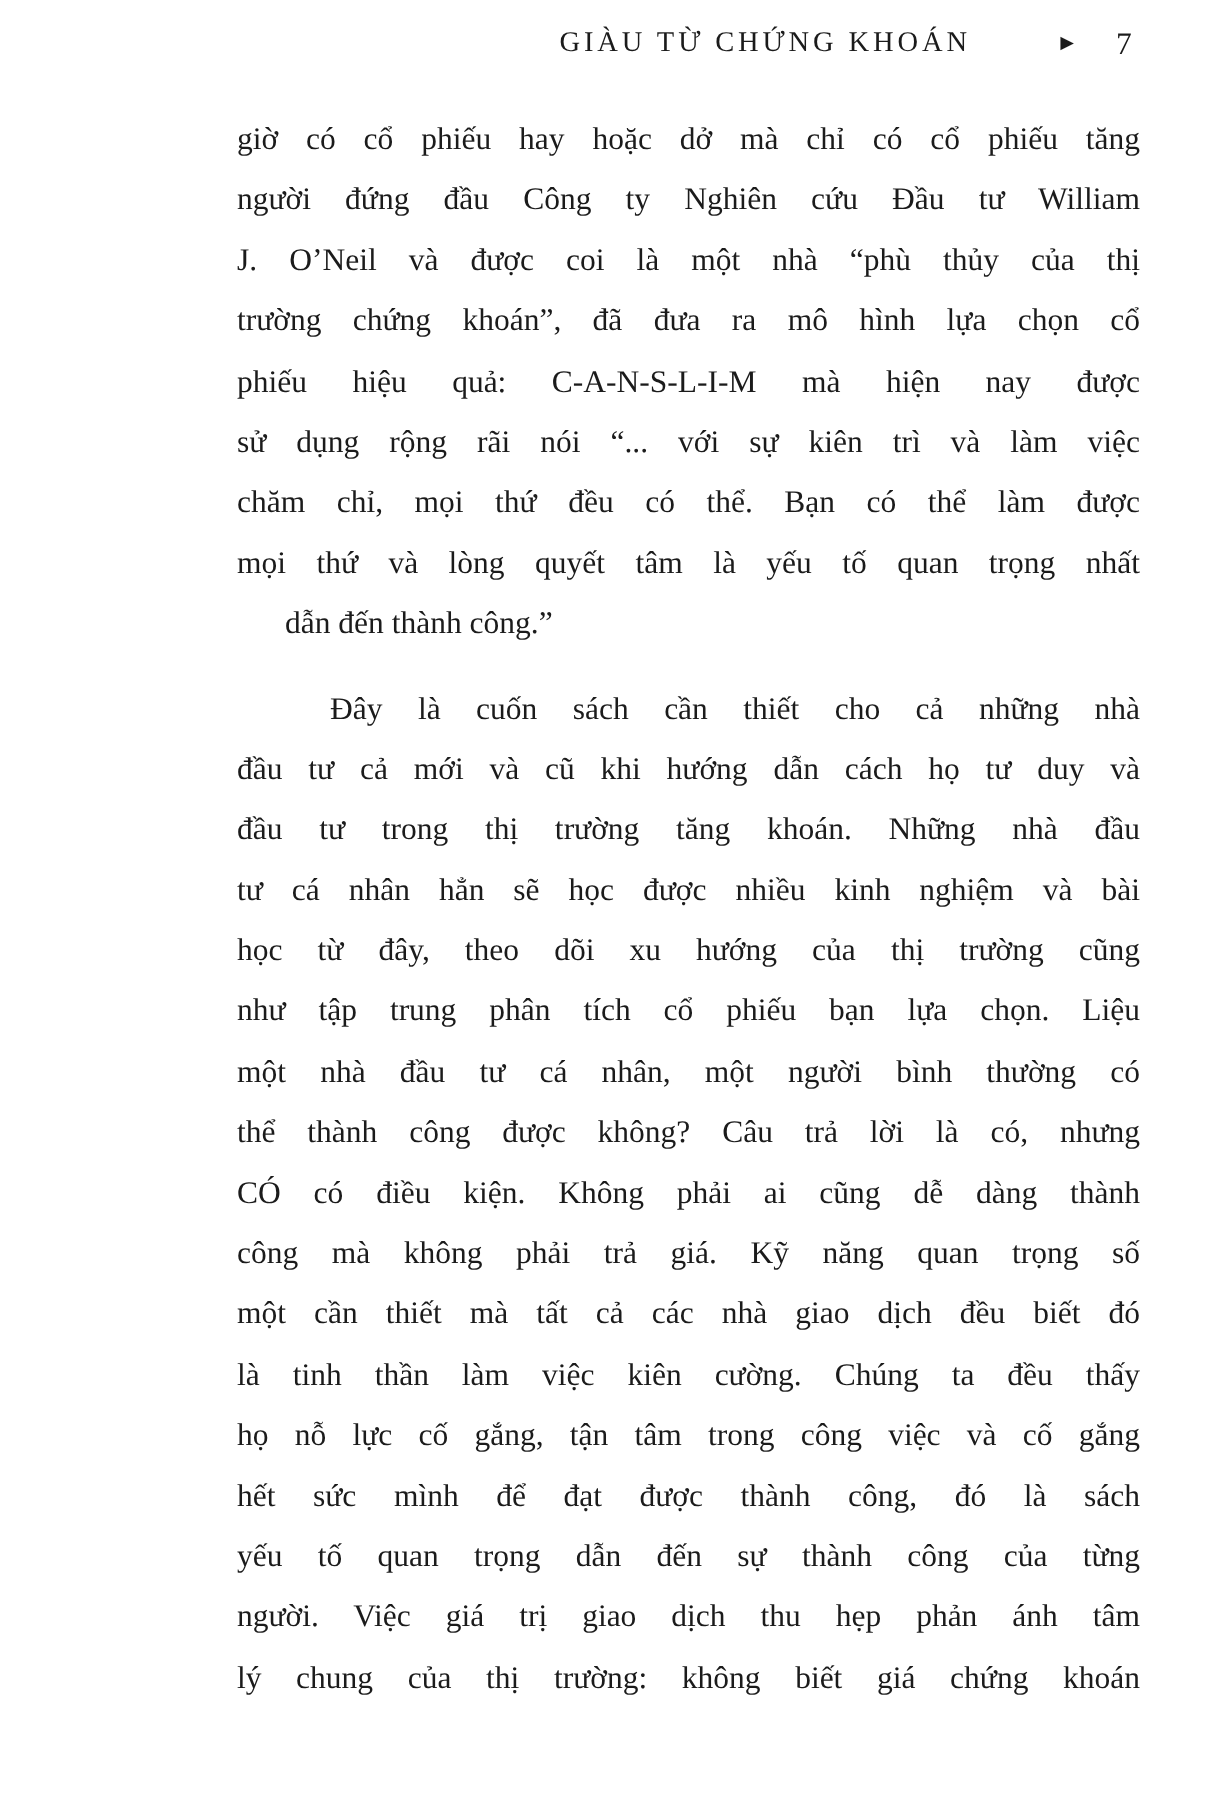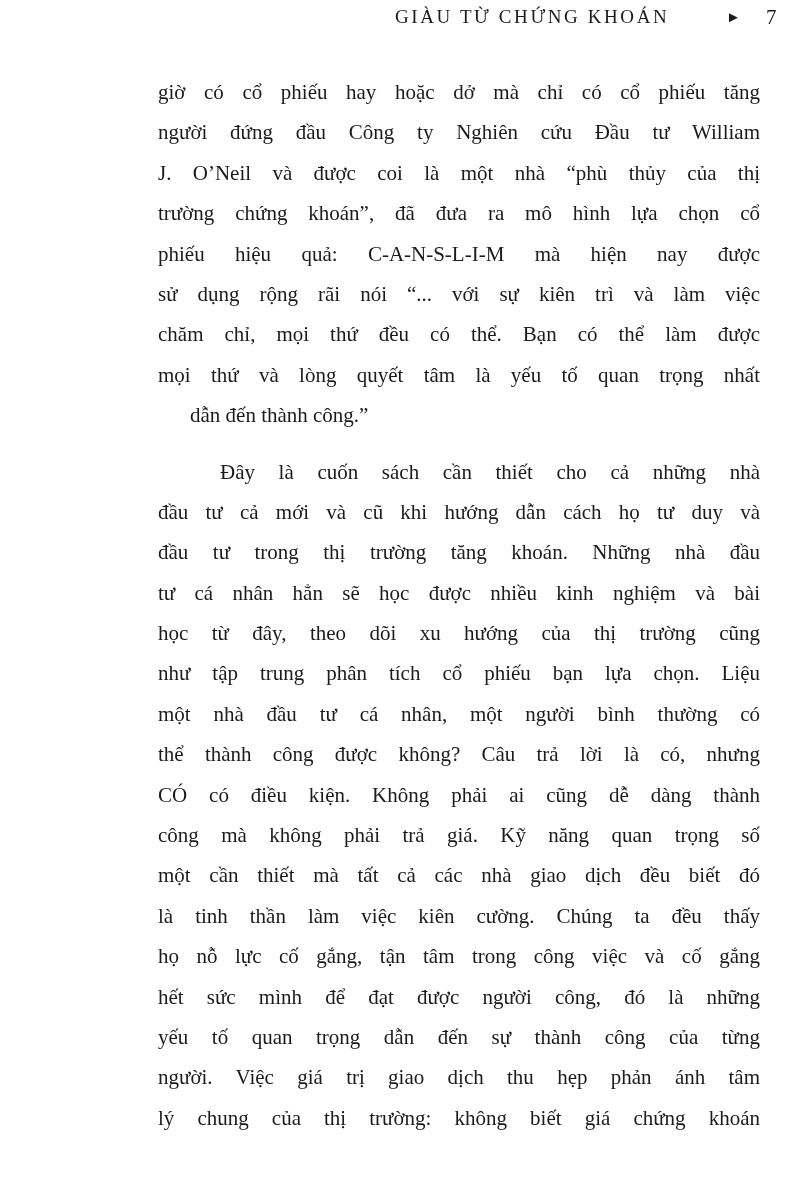--- a/index.html
+++ b/index.html
@@ -10,29 +10,28 @@
     body {
       width: 811px;
       height: 1200px;
       position: relative;
       overflow: hidden;
       font-family: "Liberation Serif", "DejaVu Serif", serif;
       color: #1b1b1b;
     }
     .running-header {
       position: absolute;
-      top: 3px;
+      top: 15px;
       left: 373px;
       width: 390px;
       height: 28px;
       font-size: 19px;
       letter-spacing: 2.6px;
       line-height: 28px;
       white-space: nowrap;
-      margin-left: 22px;
     }
     .running-header .title {
       position: absolute;
       left: 0;
       top: 0;
     }
     .running-header .arrow {
       position: absolute;
       left: 331px;
       top: 0;
@@ -104,18 +103,18 @@
     <span class="line">tư cá nhân hẳn sẽ học được nhiều kinh nghiệm và bài</span>
     <span class="line">học từ đây, theo dõi xu hướng của thị trường cũng</span>
     <span class="line">như tập trung phân tích cổ phiếu bạn lựa chọn. Liệu</span>
     <span class="line">một nhà đầu tư cá nhân, một người bình thường có</span>
     <span class="line">thể thành công được không? Câu trả lời là có, nhưng</span>
     <span class="line">CÓ có điều kiện. Không phải ai cũng dễ dàng thành</span>
     <span class="line">công mà không phải trả giá. Kỹ năng quan trọng số</span>
     <span class="line">một cần thiết mà tất cả các nhà giao dịch đều biết đó</span>
     <span class="line">là tinh thần làm việc kiên cường. Chúng ta đều thấy</span>
     <span class="line">họ nỗ lực cố gắng, tận tâm trong công việc và cố gắng</span>
-    <span class="line">hết sức mình để đạt được người công, đó là những</span>
+    <span class="line">hết sức mình để đạt được thành công, đó là sách</span>
     <span class="line">yếu tố quan trọng dẫn đến sự thành công của từng</span>
     <span class="line">người. Việc giá trị giao dịch thu hẹp phản ánh tâm</span>
     <span class="line">lý chung của thị trường: không biết giá chứng khoán</span>
   </p>
 </main>
 
 </body></html>

